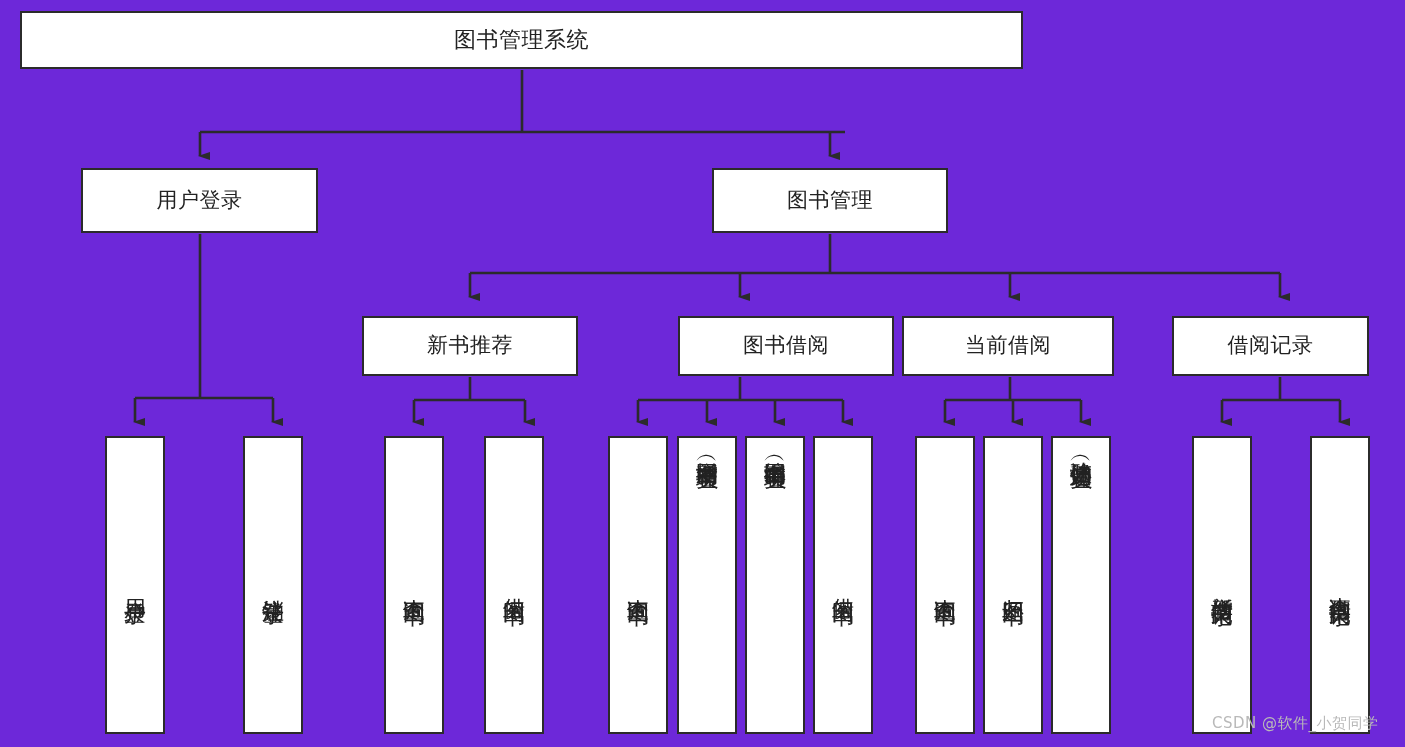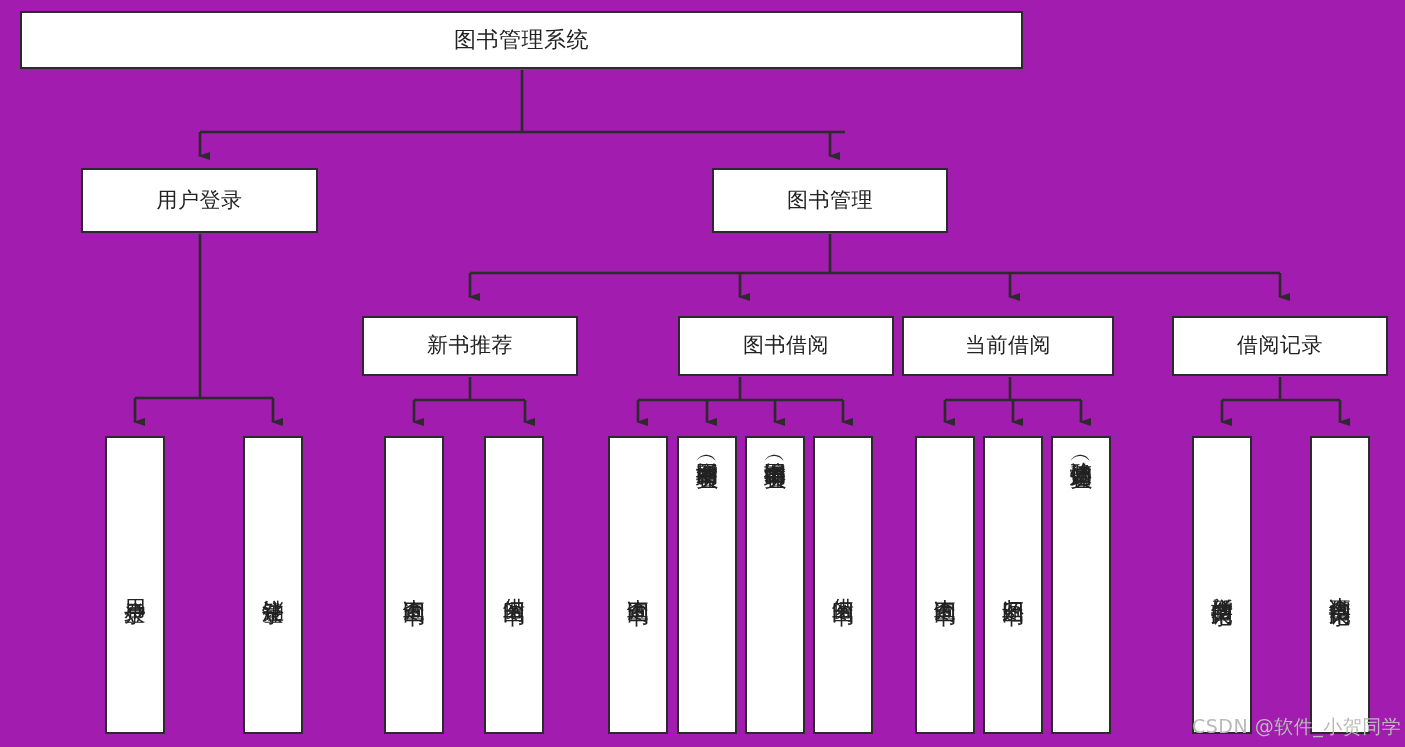--- a/index.html
+++ b/index.html
@@ -1,21 +1,21 @@
 <!DOCTYPE html>
 <html><head>
 <meta charset="utf-8">
 <title>图书管理系统 功能结构图</title>
 <style>
   html,body{margin:0;padding:0;background:#ffffff;}
   body{
     font-family:"DejaVu Sans","Liberation Sans",sans-serif;
     width:1405px;height:747px;overflow:hidden;
   }
-  #canvas{position:relative;width:1405px;height:747px;background:#a21caf;}
+  #canvas{position:relative;width:1405px;height:747px;background:#6d28d9;}
 
   svg.edges{position:absolute;left:0;top:0;width:1405px;height:747px;pointer-events:none;}
 
   .node{
     position:absolute;
     box-sizing:border-box;
     background:#ffffff;
     border:2px solid #2b2b2b;
     display:flex;
     align-items:center;
@@ -49,25 +49,26 @@
     line-height:1.0;
     letter-spacing:2px;
     white-space:nowrap;
   }
   .node.v.tall .lbl{font-size:22px;letter-spacing:1px;}
   .node.v.center{align-items:center;padding-top:0;}
 
   .watermark{
     position:absolute;
     left:1192px;top:714px;
-    font-size:19px;
+    font-size:15px;
     color:#b9b9b9;
     white-space:nowrap;
     letter-spacing:0.5px;
     font-family:"DejaVu Sans","Liberation Sans",sans-serif;
+    padding-left:20px;
   }
 </style>
 </head>
 <body>
 
 <div id="canvas">
 
   <svg class="edges" viewBox="0 0 1405 747">
     <defs>
       <marker id="arrow" markerWidth="10" markerHeight="12" refX="4" refY="10" orient="auto" markerUnits="userSpaceOnUse">
@@ -131,21 +132,21 @@
 
   <div class="node h" style="left:712px;top:168px;width:236px;height:65px;">
     <span class="lbl">图书管理</span>
   </div>
   <div class="node h" style="left:632px;top:316px;width:216px;height:60px;margin-left:46px;">
     <span class="lbl">图书借阅</span>
   </div>
   <div class="node h" style="left:902px;top:316px;width:212px;height:60px;">
     <span class="lbl">当前借阅</span>
   </div>
-  <div class="node h" style="left:1172px;top:316px;width:216px;height:60px;">
+  <div class="node h" style="left:1172px;top:316px;width:197px;height:60px;">
     <span class="lbl">借阅记录</span>
   </div>
 
   <div class="node v center" style="left:105px;top:436px;width:60px;height:298px;">
     <span class="lbl">用户登录</span>
   </div>
   <div class="node v center" style="left:243px;top:436px;width:60px;height:298px;">
     <span class="lbl">注销登录</span>
   </div>
 

